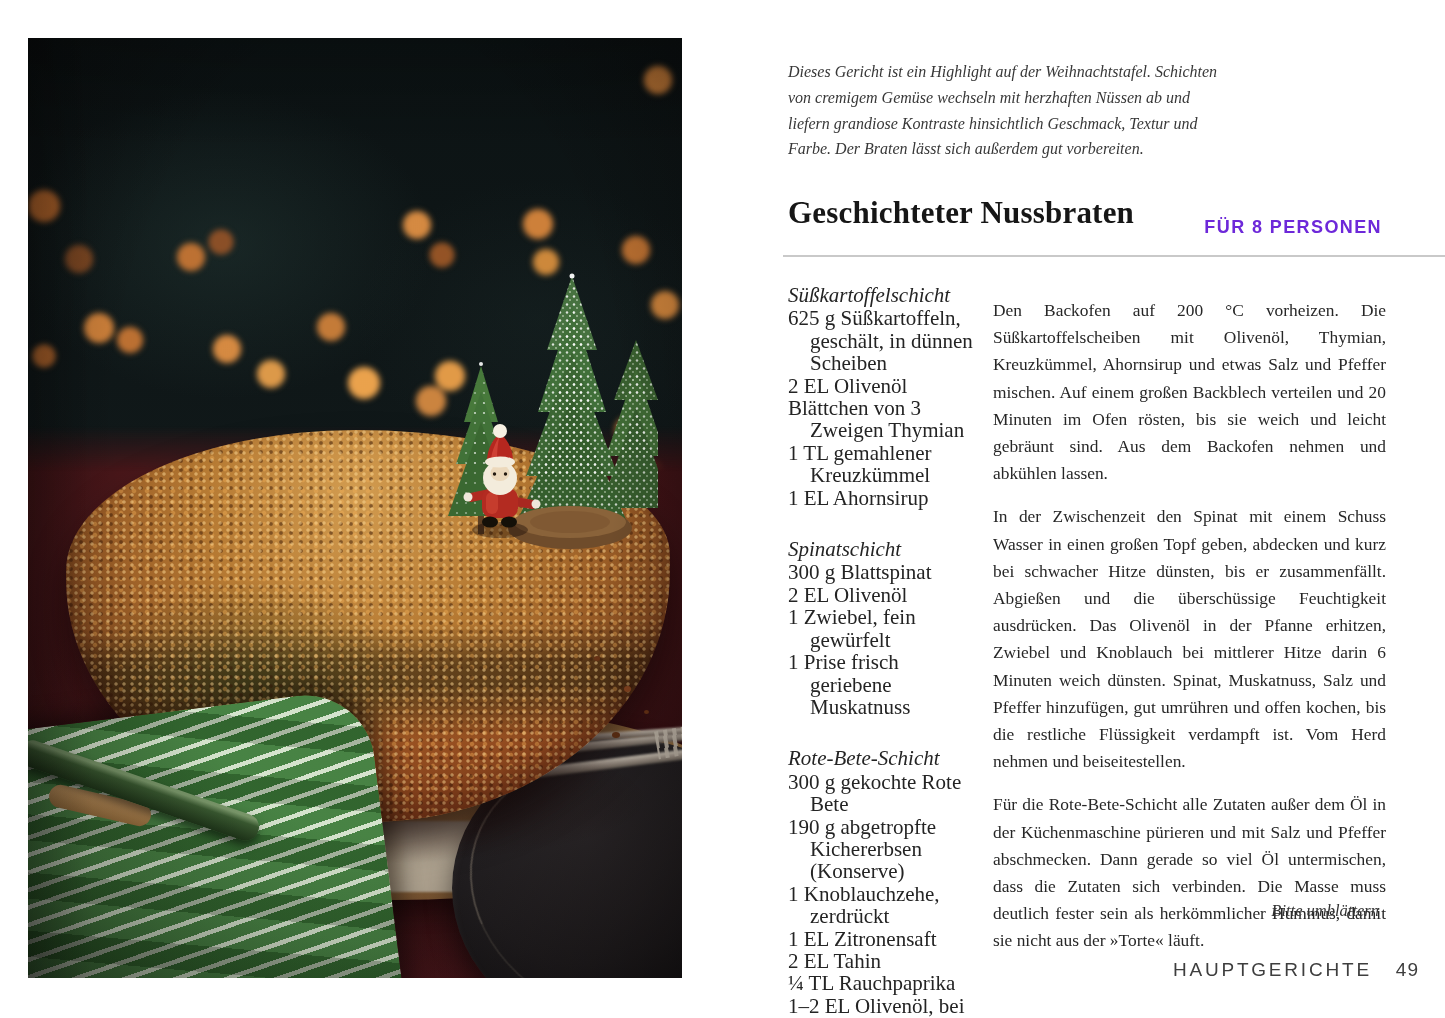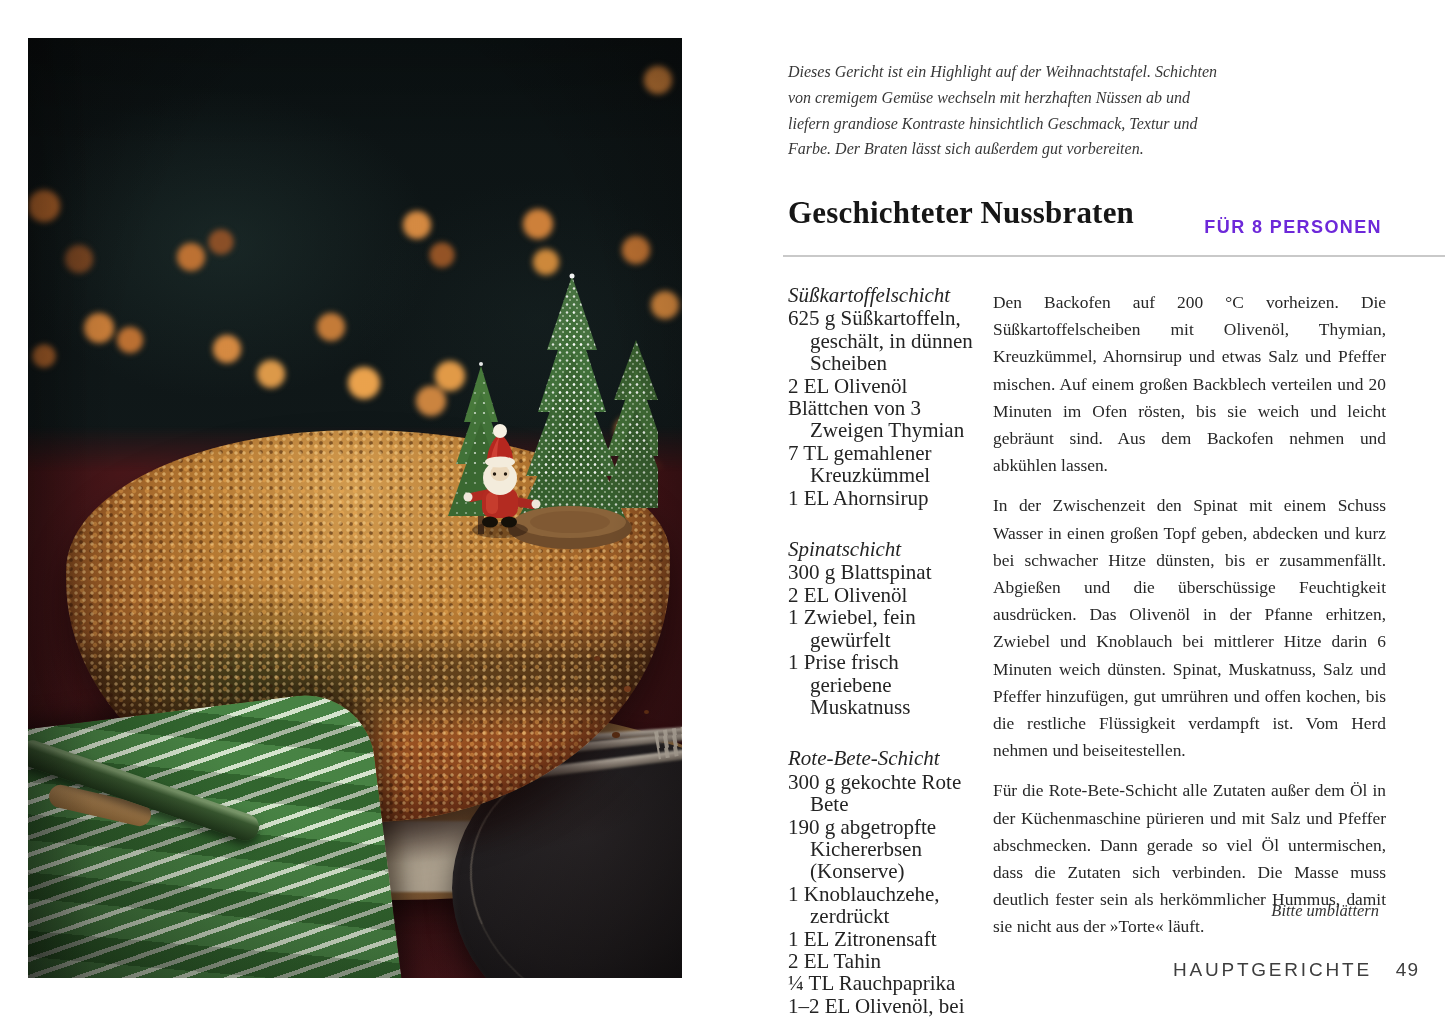--- a/index.html
+++ b/index.html
@@ -104,21 +104,21 @@
     letter-spacing:.2px;white-space:nowrap;}
   .serves{position:absolute;right:63px;top:217px;font-family:"Liberation Sans","DejaVu Sans",sans-serif;
     font-size:18px;font-weight:bold;letter-spacing:1.4px;color:#6d28d9;white-space:nowrap;}
   .rule{position:absolute;left:783px;right:0;top:255px;height:2px;background:#c9c9c9;}
   .ingredients{position:absolute;left:788px;top:284px;width:197px;font-size:21px;line-height:22.4px;color:#242424;}
   .ing-section{margin-bottom:29px;}
   .ing-head{font-style:italic;margin-bottom:1px;}
   .ing-item{padding-left:22px;text-indent:-22px;}
   .method{position:absolute;left:993px;top:281px;width:393px;font-size:17.4px;line-height:27.2px;
     color:#272727;text-align:justify;hyphens:auto;-webkit-hyphens:auto;}
-  .method p{margin:8px 0 13px 0;}
+  .method p{margin:16px 0 13px 0;}
   .turn-note{position:absolute;right:66px;top:901px;font-style:italic;font-size:16.5px;color:#333;margin-left:16px;}
   .footer{position:absolute;right:26px;top:959px;font-family:"Liberation Sans","DejaVu Sans",sans-serif;
     font-size:19px;color:#3e3e3e;letter-spacing:2.8px;}
   .footer .pageno{margin-left:24px;letter-spacing:1px;}
 </style>
 </head>
 <body>
 
 <div class="page">
 
@@ -219,21 +219,21 @@
   <h1 class="title" style="margin:1px;">Geschichteter Nussbraten</h1>
   <div class="serves">FÜR 8 PERSONEN</div>
   <div class="rule"></div>
 
   <div class="ingredients">
     <div class="ing-section">
       <div class="ing-head">Süßkartoffelschicht</div>
       <div class="ing-item">625 g Süßkartoffeln, geschält, in dünnen Scheiben</div>
       <div class="ing-item">2 EL Olivenöl</div>
       <div class="ing-item">Blättchen von 3 Zweigen Thymian</div>
-      <div class="ing-item">7 TL gemahlener Kreuzkümmel</div>
+      <div class="ing-item">1 TL gemahlener Kreuzkümmel</div>
       <div class="ing-item">1 EL Ahornsirup</div>
     </div>
     <div class="ing-section">
       <div class="ing-head">Spinatschicht</div>
       <div class="ing-item">300 g Blattspinat</div>
       <div class="ing-item">2 EL Olivenöl</div>
       <div class="ing-item">1 Zwiebel, fein gewürfelt</div>
       <div class="ing-item">1 Prise frisch geriebene Muskatnuss</div>
     </div>
     <div class="ing-section">

